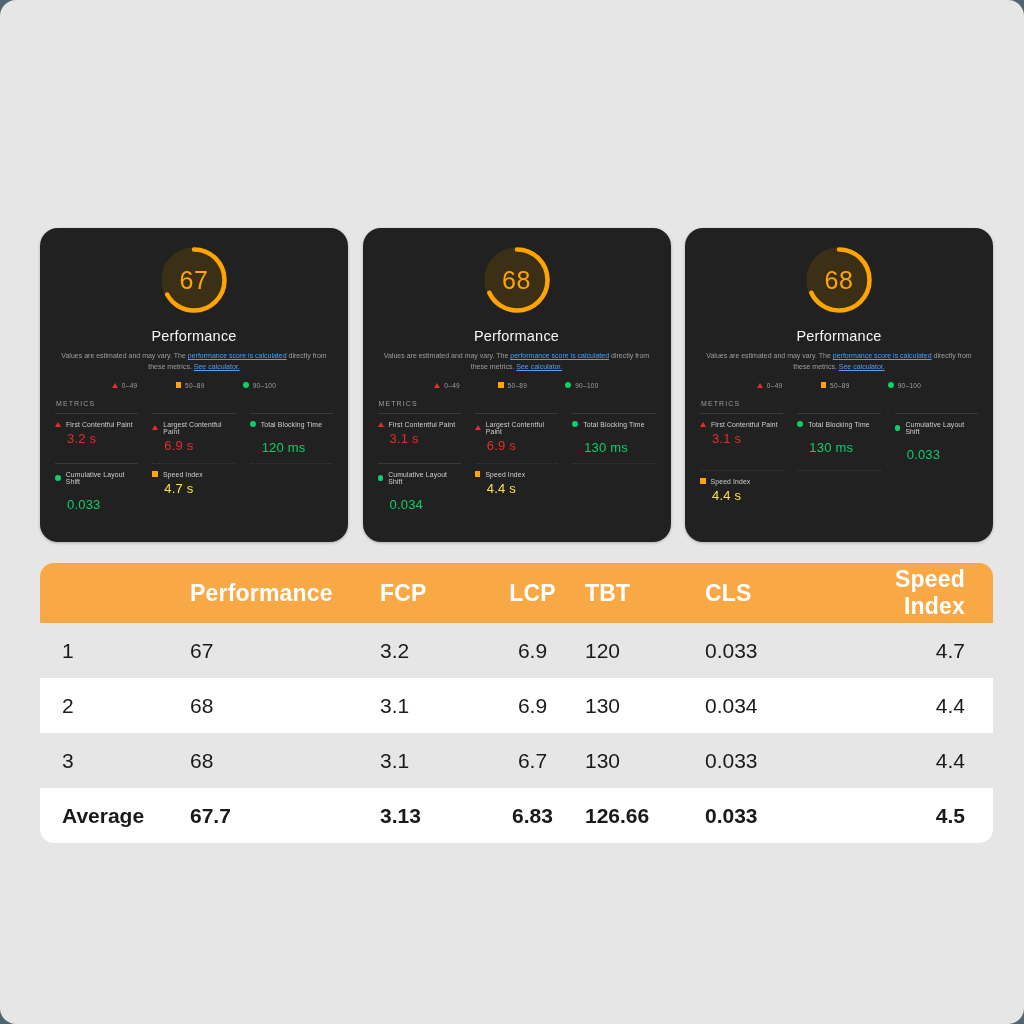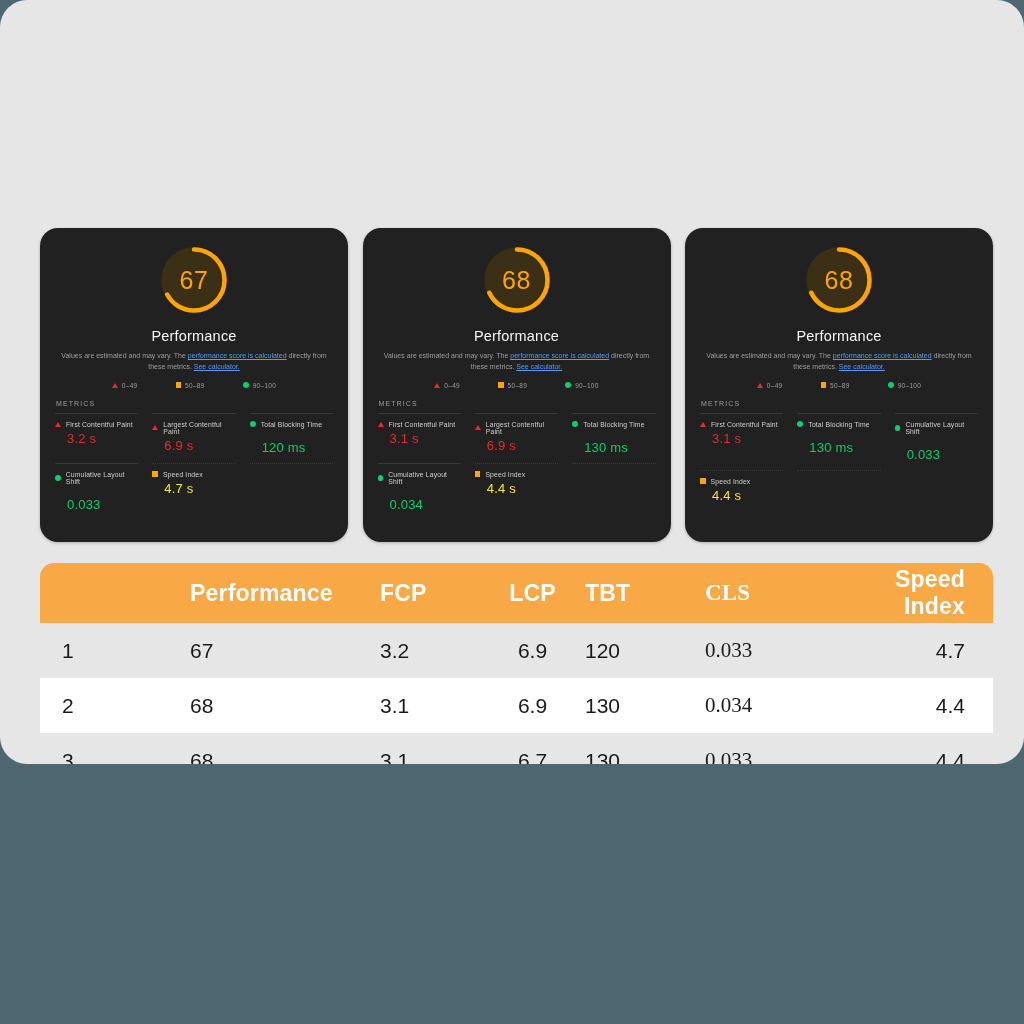--- a/index.html
+++ b/index.html
@@ -13,23 +13,23 @@
 
   body {
     background: #4d6670;
   }
 
   
   #page-panel {
     position: absolute;
     left: 0; top: 0;
     width: 1024px;
-    height: 764px;
+    height: 1024px;
     background: #e6e6e6;
-    border-radius: 27px;
+    border-radius: 16px;
     overflow: hidden;
     padding-left: 36px;
   }
 
   
   #cards-row {
     position: absolute;
     left: 40px;
     top: 228px;
     width: 953px;
@@ -198,21 +198,21 @@
   #results-table tbody tr.avg td {
     background: #ffffff;
     font-weight: bold;
   }
 
   .col-run  { width: 150px; text-align: left;  padding-left: 22px; }
   .col-perf { width: 190px; text-align: left;  padding-left: 0; }
   .col-fcp  { width: 100px; text-align: left; }
   .col-lcp  { width: 105px; text-align: center; }
   .col-tbt  { width: 120px; text-align: left; }
-  .col-cls  { width: 135px; text-align: left; font-family: Liberation Serif, serif; }
+  .col-cls  { width: 135px; text-align: left; }
   .col-si   { text-align: right; padding-right: 28px; }
 
   thead .col-run  { text-align: left; }
   thead .col-perf { text-align: left; }
 </style>
 </head>
 <body>
 
 <div id="page-panel">
 
@@ -447,17 +447,26 @@
           </tr>
           <tr class="alt">
             <td class="col-run">3</td>
             <td class="col-perf">68</td>
             <td class="col-fcp">3.1</td>
             <td class="col-lcp">6.7</td>
             <td class="col-tbt">130</td>
             <td class="col-cls">0.033</td>
             <td class="col-si">4.4</td>
           </tr>
+          <tr class="avg">
+            <td class="col-run">Average</td>
+            <td class="col-perf">67.7</td>
+            <td class="col-fcp">3.13</td>
+            <td class="col-lcp">6.83</td>
+            <td class="col-tbt">126.66</td>
+            <td class="col-cls">0.033</td>
+            <td class="col-si">4.5</td>
+          </tr>
         </tbody>
     </table>
   </div>
 
 </div>
 
 </body></html>

